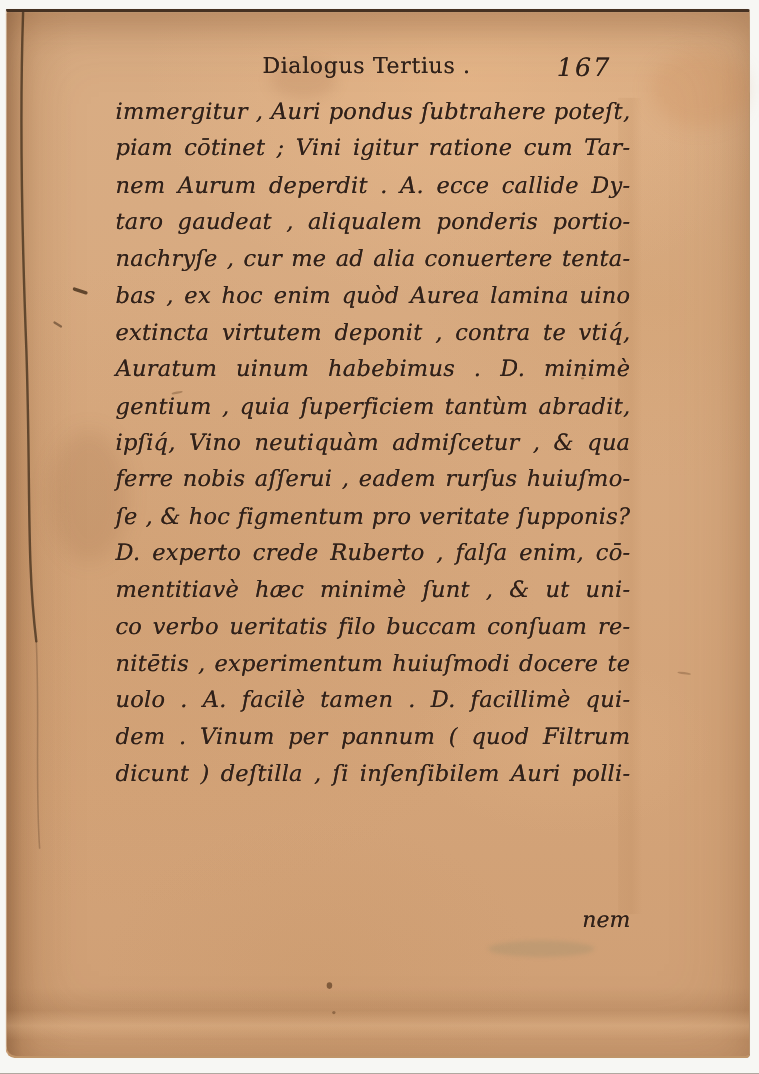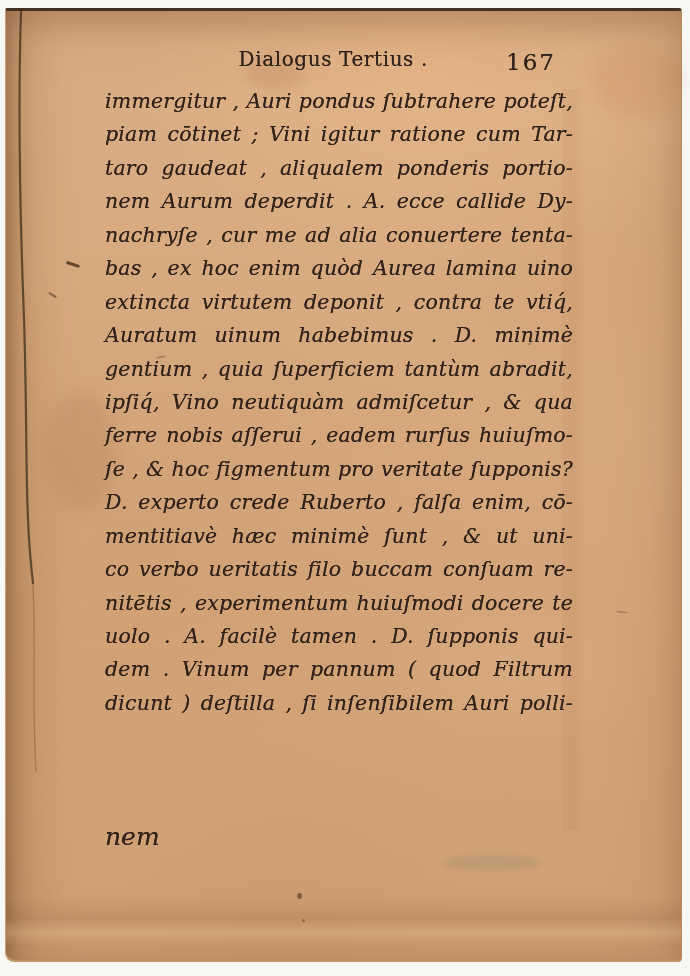--- a/index.html
+++ b/index.html
@@ -46,32 +46,33 @@
     position:absolute;left:96px;top:36px;width:470px;height:34px;color:var(--ink);
   }
   .running-title{
     position:absolute;left:50%;transform:translateX(-52%);top:0;
     font-size:20px;letter-spacing:.6px;white-space:nowrap;
     text-shadow:0 0 .6px rgba(48,33,24,.75);
   }
   .page-number{
     position:absolute;right:16px;top:2px;font-size:23px;letter-spacing:2px;
     text-shadow:0 0 .6px rgba(48,33,24,.75);
+    font-style:italic;
   }
   .textblock{
     position:absolute;left:99px;top:74px;width:468px;color:var(--ink);
   }
   .tline{
     height:33.45px;line-height:33.45px;font-size:20.5px;font-style:italic;
     letter-spacing:.2px;text-align:justify;text-align-last:justify;
     white-space:nowrap;text-shadow:0 0 .6px rgba(48,33,24,.8);
   }
   .catchword-row{
-    height:33px;line-height:33px;padding-right:32px;
-    font-style:italic;font-size:25px;color:var(--ink);
+    height:33px;line-height:33px;text-align:right;padding-right:32px;
+    font-style:italic;font-size:20px;color:var(--ink);
     text-shadow:0 0 .6px rgba(48,33,24,.8);
   }
   .blob{position:absolute;border-radius:50%;}
   .svgline{position:absolute;left:0;top:0;}
 </style>
 </head>
 <body>
 
 <div class="page">
 
@@ -100,34 +101,34 @@
 
   <div class="header">
     <span class="running-title">Dialogus Tertius .</span>
     <span class="page-number">167</span>
   </div>
 
   <div class="textblock">
 
   <div class="tline">immergitur , Auri pondus ſubtrahere poteſt,</div>
       <div class="tline">piam cōtinet ; Vini igitur ratione cum Tar-</div>
+      <div class="tline">nem Aurum deperdit . A. ecce callide Dy-</div>
       <div class="tline">taro gaudeat , aliqualem ponderis portio-</div>
-      <div class="tline">nem Aurum deperdit . A. ecce callide Dy-</div>
       <div class="tline">nachryſe , cur me ad alia conuertere tenta-</div>
       <div class="tline">bas , ex hoc enim quòd Aurea lamina uino</div>
       <div class="tline">extincta virtutem deponit , contra te vtiq́,</div>
       <div class="tline">Auratum uinum habebimus . D. minimè</div>
       <div class="tline">gentium , quia ſuperficiem tantùm abradit,</div>
       <div class="tline">ipſiq́, Vino neutiquàm admiſcetur , &amp; qua</div>
       <div class="tline">ferre nobis aſſerui , eadem rurſus huiuſmo-</div>
       <div class="tline">ſe , &amp; hoc figmentum pro veritate ſupponis?</div>
       <div class="tline">D. experto crede Ruberto , falſa enim, cō-</div>
       <div class="tline">mentitiavè hæc minimè ſunt , &amp; ut uni-</div>
       <div class="tline">co verbo ueritatis filo buccam conſuam re-</div>
       <div class="tline">nitētis , experimentum huiuſmodi docere te</div>
-      <div class="tline">uolo . A. facilè tamen . D. ſupponis qui-</div>
+      <div class="tline">uolo . A. facilè tamen . D. facillimè qui-</div>
       <div class="tline">dem . Vinum per pannum ( quod Filtrum</div>
       <div class="tline">dicunt ) deſtilla , ſi inſenſibilem Auri polli-</div>
     </div>
 
   <div class="catchword-row" style="position:absolute;left:99px;top:809px;width:468px;">nem</div>
 
 </div>
 
 </body></html>

